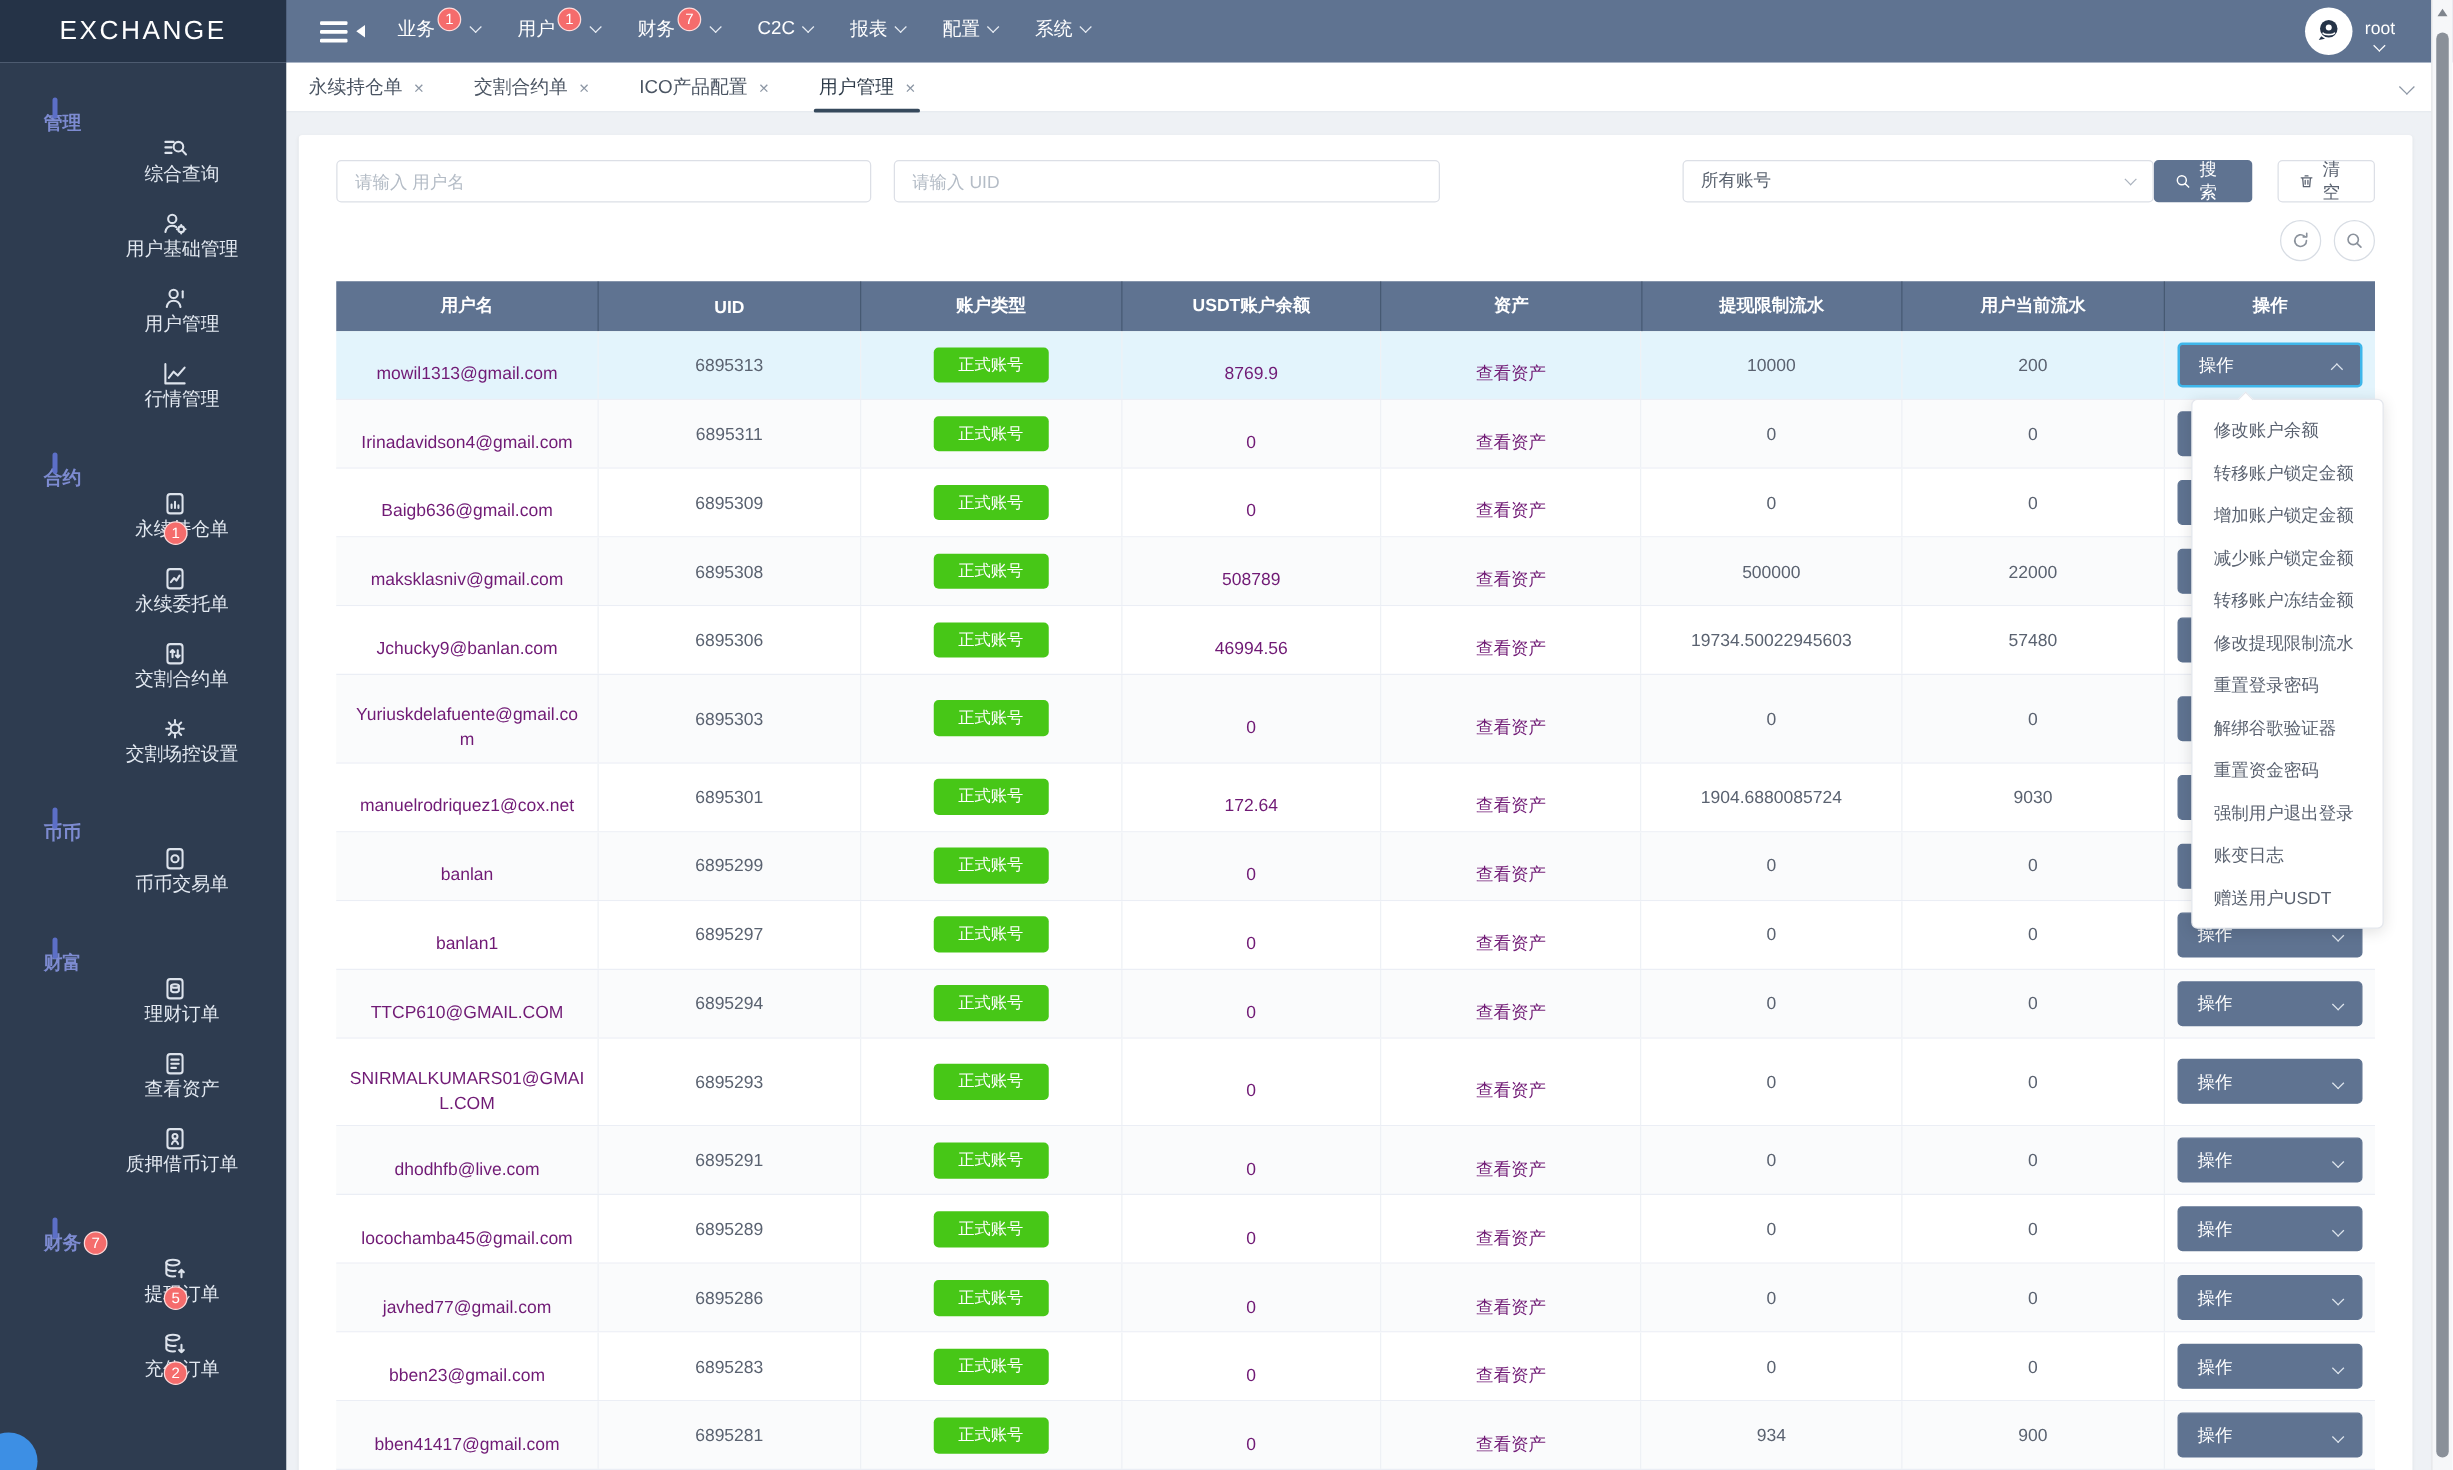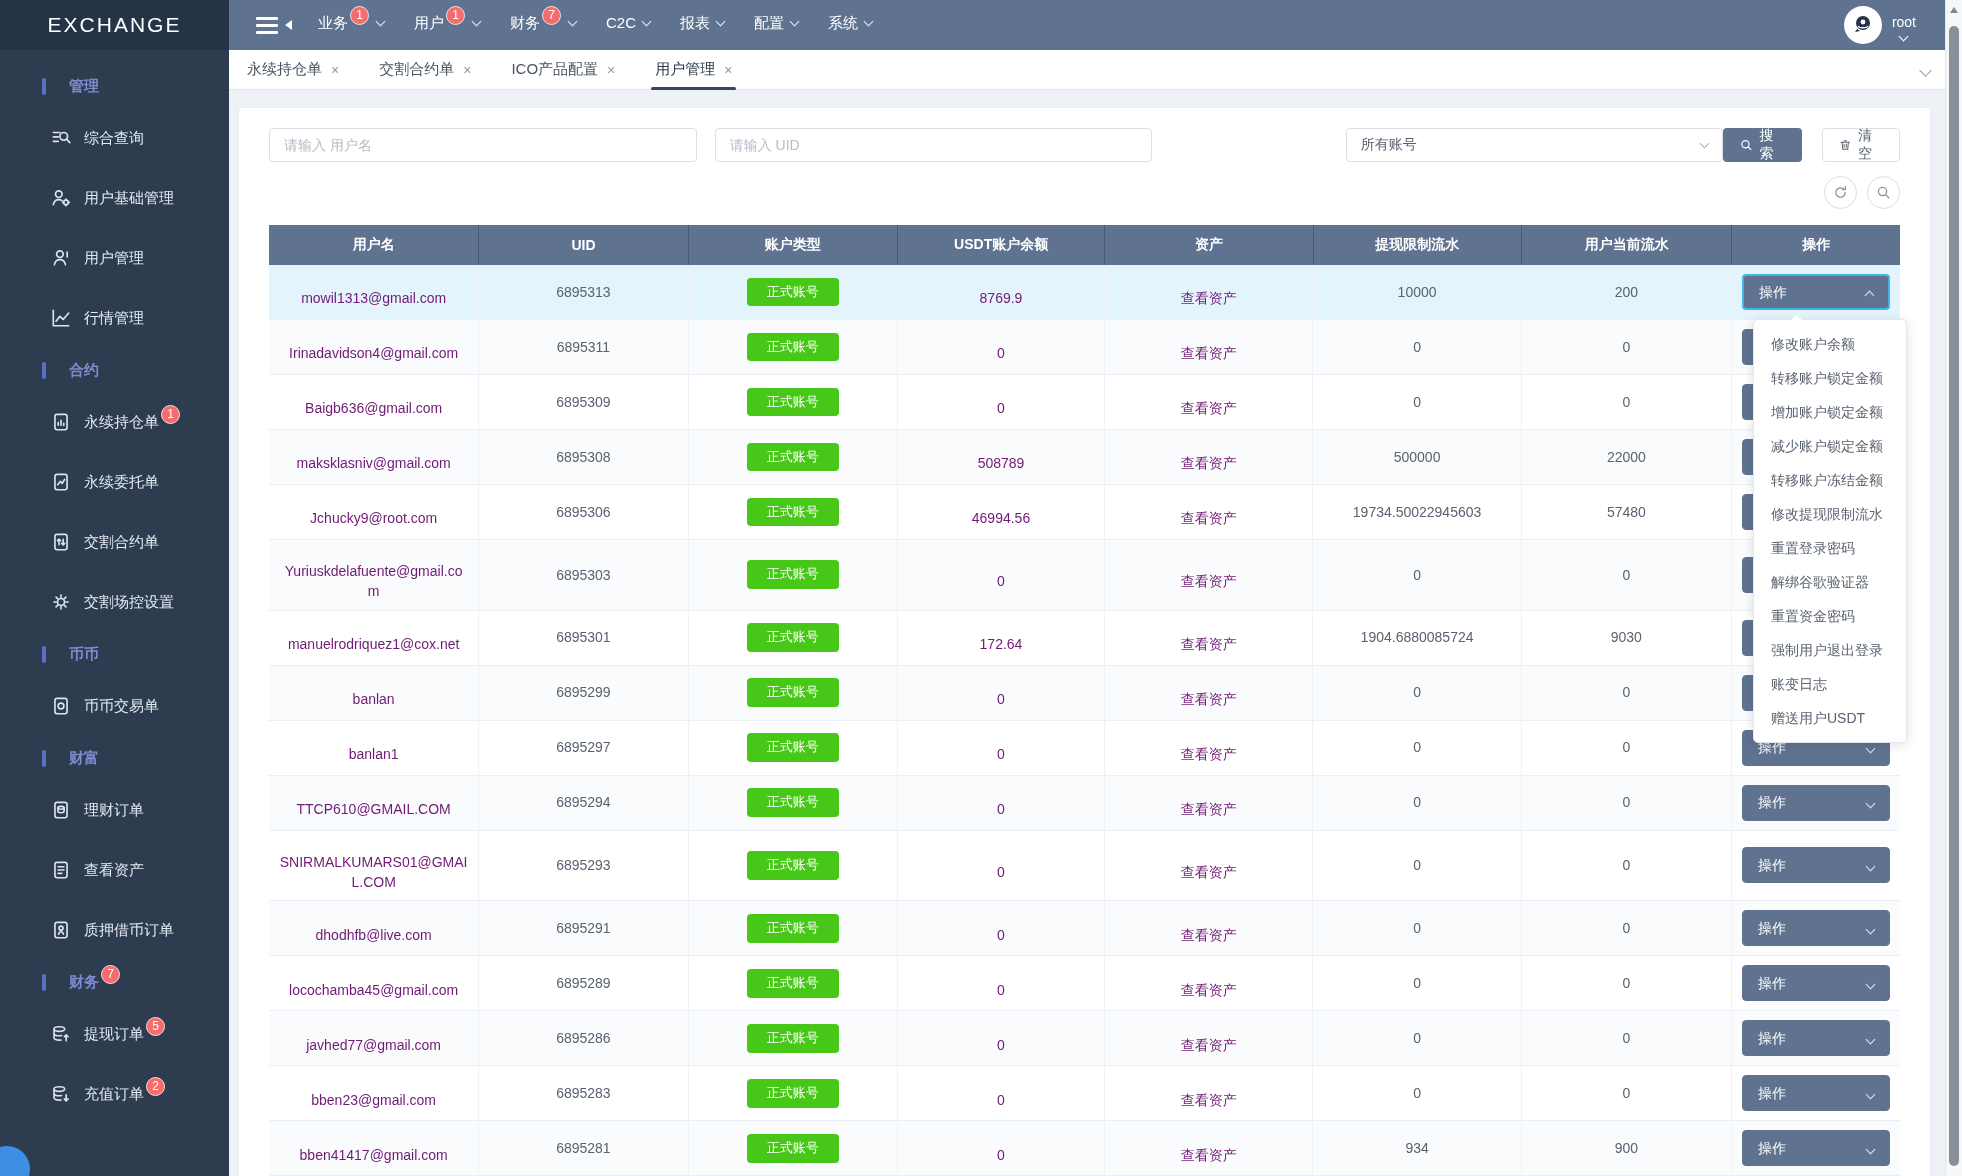--- a/index.html
+++ b/index.html
@@ -22,24 +22,24 @@
   .chev { display:inline-block; width:7px; height:7px; border-right:1.6px solid currentColor; border-bottom:1.6px solid currentColor;
           transform:rotate(45deg); }
   .nav-item .chev { margin:4px 0 0 7px; color:#e8edf4; }
   .userbox { position:absolute; right:46px; top:0; height:50px; display:flex; align-items:center; gap:10px; cursor:pointer; }
   .avatar { width:38px; height:38px; border-radius:50%; background:#fff; display:flex; align-items:center; justify-content:center; }
   .usercol { display:flex; flex-direction:column; align-items:center; color:#fff; font-size:14px; line-height:16px; padding-top:4px; }
   .usercol .chev { margin-top:3px; color:#fff; }
 
   
   .sidebar { position:absolute; left:0; top:50px; width:229px; height:1126px; background:#2e3c50; z-index:4; padding-top:14px; }
-  .s-section { height:44px; display:flex; align-items:center; padding-left:56px; position:relative; }
+  .s-section { height:44px; display:flex; align-items:flex-end; padding-left:22px; position:relative; }
   .s-section .sbar { position:absolute; left:42px; top:14px; width:4px; height:17px; background:#5c6fc7; border-radius:2px; }
   .s-section .slabel { margin-left:13px; color:#7d8bd1; font-size:15px; font-weight:bold; }
-  .s-item { height:60px; display:flex; align-items:center; padding-left:50px; cursor:pointer; color:#e4eaf2; }
+  .s-item { height:60px; display:flex; align-items:center; padding-left:50px; cursor:pointer; color:#e4eaf2;flex-direction:column; }
   .s-item .sicon { width:22px; height:22px; flex:0 0 22px; }
   .s-item .slabel { margin-left:12px; font-size:15px; }
   .s-badge { background:#f56c6c; color:#fff; min-width:19px; height:19px; border-radius:10px; font-size:12px; line-height:17px;
              text-align:center; padding:0 4px; margin:-16px 0 0 2px; border:1px solid #ffd9d9; }
   .corner-fab { position:absolute; left:-16px; bottom:-16px; width:46px; height:46px; border-radius:50%; background:#3d8fe4; z-index:6; }
 
   
   .tabbar { position:absolute; left:229px; top:50px; width:1733px; height:40px; background:#fff; border-bottom:1px solid #e0e5eb;
             display:flex; align-items:center; padding:0 18px; gap:40px; z-index:3; }
   .tab { position:relative; height:40px; display:flex; align-items:center; gap:9px; font-size:15px; color:#4a5462; cursor:pointer; }
@@ -499,21 +499,21 @@
             <div class="td">22000</div>
             <div class="td">
               <div class="abtn">
                 <span>操作</span>
                 <span class="chev"></span>
               </div>
             </div>
           </div>
           <div class="trow">
             <div class="td">
-              <span class="tlink">Jchucky9@root.com</span>
+              <span class="tlink">Jchucky9@banlan.com</span>
             </div>
             <div class="td">6895306</div>
             <div class="td">
               <span class="type-badge">正式账号</span>
             </div>
             <div class="td">
               <span class="tlink">46994.56</span>
             </div>
             <div class="td">
               <span class="tlink">查看资产</span>

